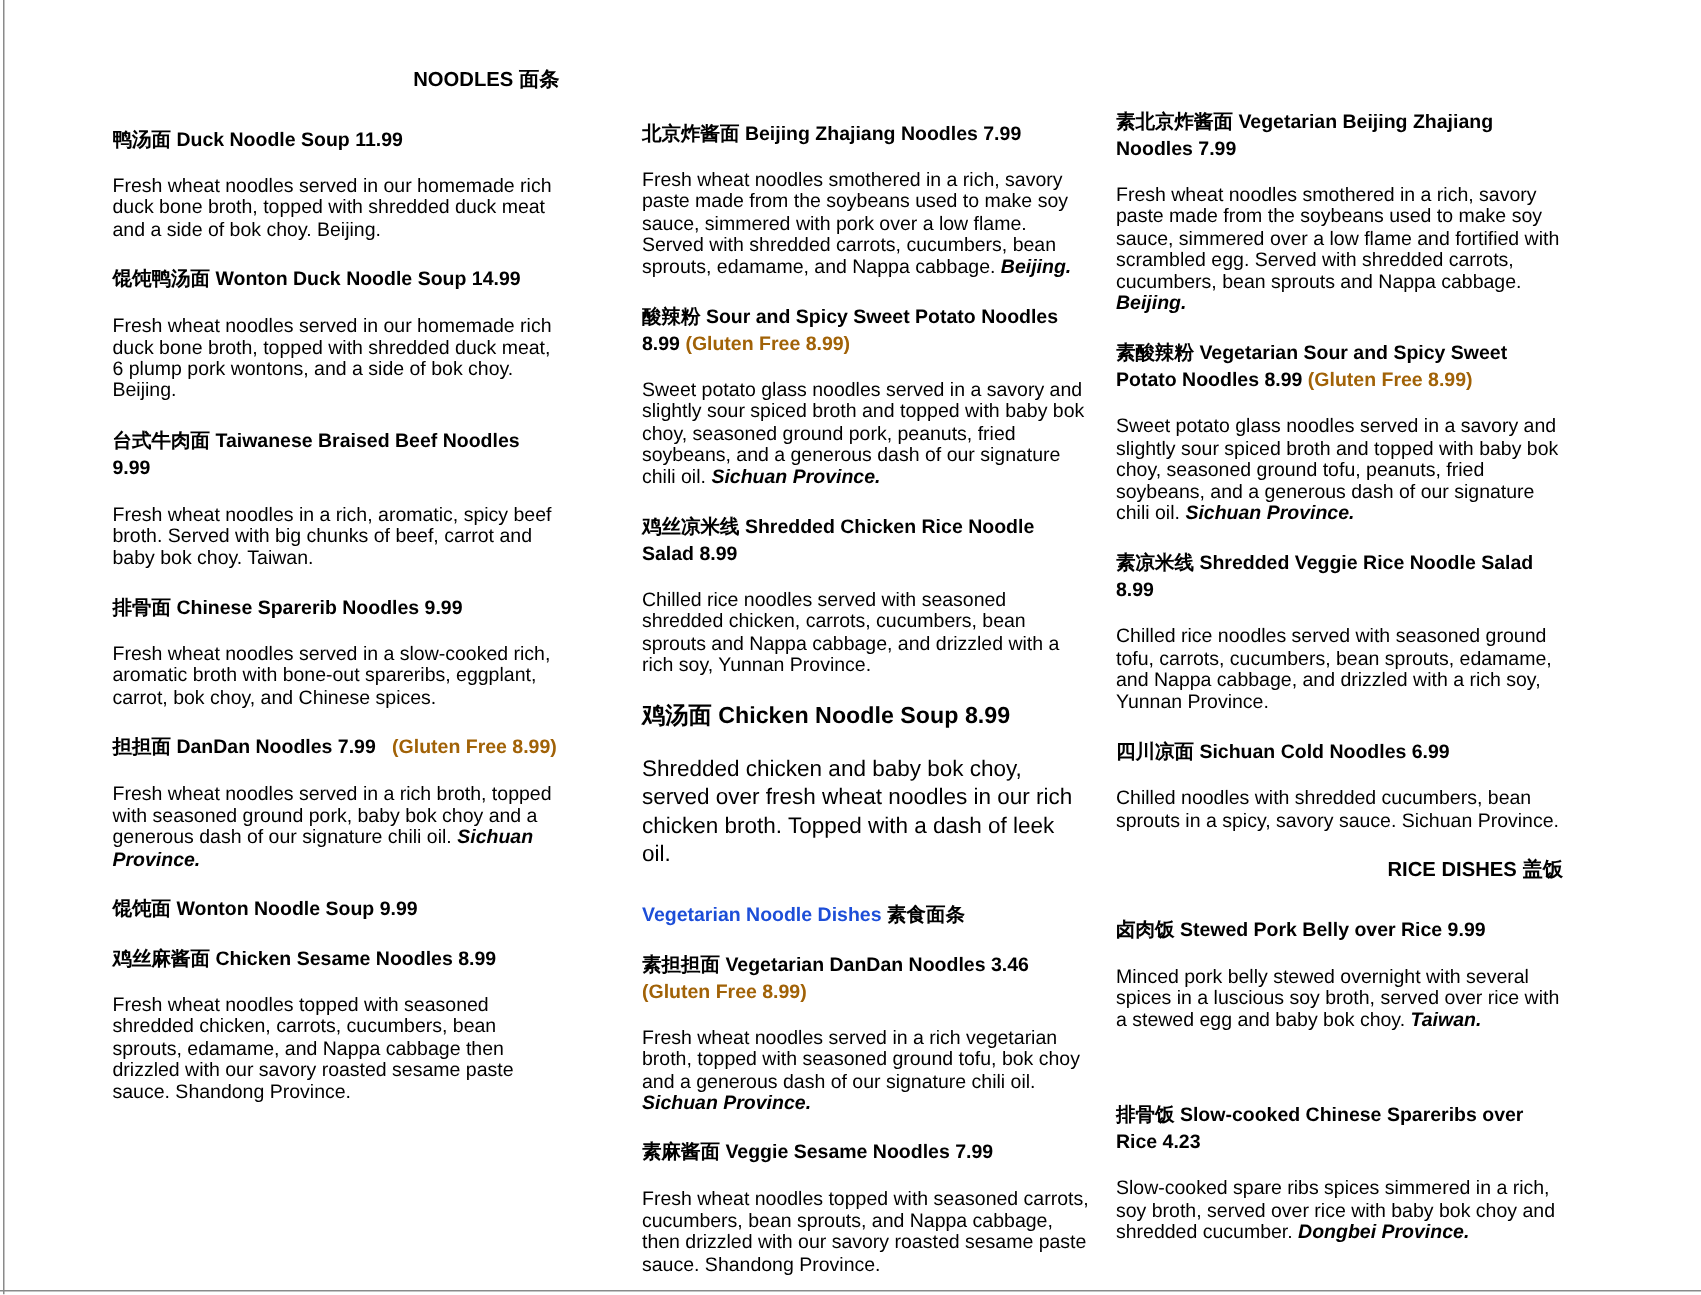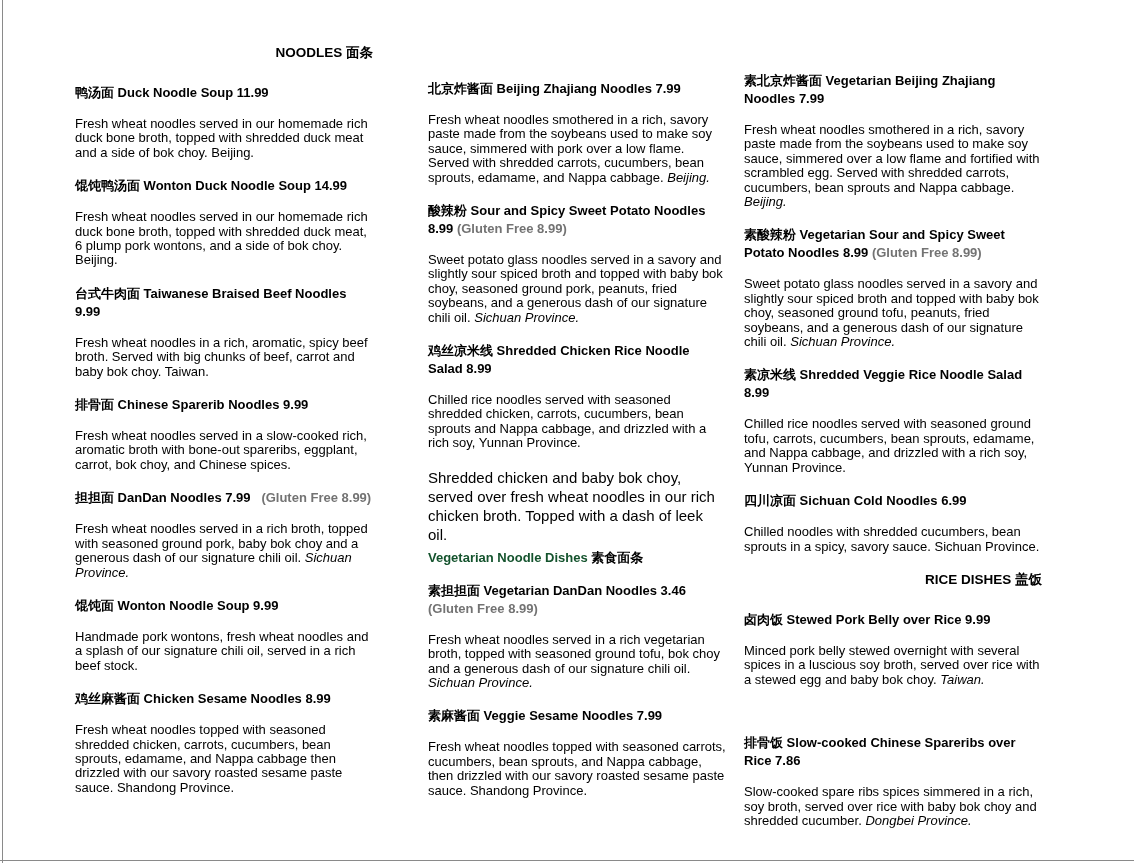--- a/index.html
+++ b/index.html
@@ -35,71 +35,71 @@
   }
   .item-heading {
     font-weight:bold; font-size:13px; line-height:18px;
     margin-bottom:15px; white-space:pre-wrap;
   }
   .item-desc {
     font-size:13px; line-height:14.4px;
     margin-bottom:17px; white-space:pre-wrap;
   }
   .large-heading { font-size:15.5px; line-height:20px; margin-bottom:15px; }
-  .large-desc    { font-size:15px;   line-height:19px; margin-bottom:5px; }
-  .green  { color:#14532d; }
-  .purple { color:#737373; }
-  .italic { font-style:italic; }
+  .large-desc    { font-size:15px;   line-height:19px; margin-bottom:22px; }
+  .green  { color:#1d4ed8; }
+  .purple { color:#a16207; }
+  .italic { font-style:italic;font-weight:bold; }
 </style>
 </head>
 <body>
 
 <div>
   <div class="page-edge-left"></div>
   <div class="page-edge-bottom"></div>
   <div class="col col-1">
       <div class="section-heading">NOODLES 面条</div>
       <div class="item-heading"><span>鸭汤面 Duck Noodle Soup 11.99</span></div>
       <div class="item-desc"><span>Fresh wheat noodles served in our homemade rich duck bone broth, topped with shredded duck meat and a side of bok choy. Beijing.</span></div>
       <div class="item-heading"><span>馄饨鸭汤面 Wonton Duck Noodle Soup 14.99</span></div>
       <div class="item-desc"><span>Fresh wheat noodles served in our homemade rich duck bone broth, topped with shredded duck meat, 6 plump pork wontons, and a side of bok choy. Beijing.</span></div>
       <div class="item-heading"><span>台式牛肉面 Taiwanese Braised Beef Noodles 9.99</span></div>
       <div class="item-desc"><span>Fresh wheat noodles in a rich, aromatic, spicy beef broth. Served with big chunks of beef, carrot and baby bok choy. Taiwan.</span></div>
       <div class="item-heading"><span>排骨面 Chinese Sparerib Noodles 9.99</span></div>
       <div class="item-desc"><span>Fresh wheat noodles served in a slow-cooked rich, aromatic broth with bone-out spareribs, eggplant, carrot, bok choy, and Chinese spices.</span></div>
       <div class="item-heading"><span>担担面 DanDan Noodles 7.99&nbsp;&nbsp; </span><span class="purple">(Gluten Free 8.99)</span></div>
       <div class="item-desc"><span>Fresh wheat noodles served in a rich broth, topped with seasoned ground pork, baby bok choy and a generous dash of our signature chili oil. </span><span class="italic">Sichuan Province.</span></div>
       <div class="item-heading"><span>馄饨面 Wonton Noodle Soup 9.99</span></div>
-      <div class="item-desc"><span>Handmade pork wontons, fresh wheat noodles and a splash of our signature chili oil, served in a rich beef stock.</span></div>
       <div class="item-heading"><span>鸡丝麻酱面 Chicken Sesame Noodles 8.99</span></div>
       <div class="item-desc"><span>Fresh wheat noodles topped with seasoned shredded chicken, carrots, cucumbers, bean sprouts, edamame, and Nappa cabbage then drizzled with our savory roasted sesame paste sauce. Shandong Province.</span></div>
     </div>
   <div class="col col-2">
       <div class="item-heading"><span>北京炸酱面 Beijing Zhajiang Noodles 7.99</span></div>
       <div class="item-desc"><span>Fresh wheat noodles smothered in a rich, savory paste made from the soybeans used to make soy sauce, simmered with pork over a low flame. Served with shredded carrots, cucumbers, bean sprouts, edamame, and Nappa cabbage. </span><span class="italic">Beijing.</span></div>
       <div class="item-heading"><span>酸辣粉 Sour and Spicy Sweet Potato Noodles 8.99 </span><span class="purple">(Gluten Free 8.99)</span></div>
       <div class="item-desc"><span>Sweet potato glass noodles served in a savory and slightly sour spiced broth and topped with baby bok choy, seasoned ground pork, peanuts, fried soybeans, and a generous dash of our signature chili oil. </span><span class="italic">Sichuan Province.</span></div>
       <div class="item-heading"><span>鸡丝凉米线 Shredded Chicken Rice Noodle Salad 8.99</span></div>
       <div class="item-desc"><span>Chilled rice noodles served with seasoned shredded chicken, carrots, cucumbers, bean sprouts and Nappa cabbage, and drizzled with a rich soy, Yunnan Province.</span></div>
+      <div class="item-heading large-heading"><span>鸡汤面 Chicken Noodle Soup 8.99</span></div>
       <div class="item-desc large-desc"><span>Shredded chicken and baby bok choy, served over fresh wheat noodles in our rich chicken broth. Topped with a dash of leek oil.</span></div>
       <div class="sub-heading"><span class="green">Vegetarian Noodle Dishes</span><span> 素食面条</span></div>
       <div class="item-heading"><span>素担担面 Vegetarian DanDan Noodles 3.46 </span><span class="purple">(Gluten Free 8.99)</span></div>
       <div class="item-desc"><span>Fresh wheat noodles served in a rich vegetarian broth, topped with seasoned ground tofu, bok choy and a generous dash of our signature chili oil. </span><span class="italic">Sichuan Province.</span></div>
       <div class="item-heading"><span>素麻酱面 Veggie Sesame Noodles 7.99</span></div>
       <div class="item-desc"><span>Fresh wheat noodles topped with seasoned carrots, cucumbers, bean sprouts, and Nappa cabbage, then drizzled with our savory roasted sesame paste sauce. Shandong Province.</span></div>
     </div>
   <div class="col col-3">
       <div class="item-heading"><span>素北京炸酱面 Vegetarian Beijing Zhajiang Noodles 7.99</span></div>
       <div class="item-desc"><span>Fresh wheat noodles smothered in a rich, savory paste made from the soybeans used to make soy sauce, simmered over a low flame and fortified with scrambled egg. Served with shredded carrots, cucumbers, bean sprouts and Nappa cabbage. </span><span class="italic">Beijing.</span></div>
       <div class="item-heading"><span>素酸辣粉 Vegetarian Sour and Spicy Sweet Potato Noodles 8.99 </span><span class="purple">(Gluten Free 8.99)</span></div>
       <div class="item-desc"><span>Sweet potato glass noodles served in a savory and slightly sour spiced broth and topped with baby bok choy, seasoned ground tofu, peanuts, fried soybeans, and a generous dash of our signature chili oil. </span><span class="italic">Sichuan Province.</span></div>
       <div class="item-heading"><span>素凉米线 Shredded Veggie Rice Noodle Salad 8.99</span></div>
       <div class="item-desc"><span>Chilled rice noodles served with seasoned ground tofu, carrots, cucumbers, bean sprouts, edamame, and Nappa cabbage, and drizzled with a rich soy, Yunnan Province.</span></div>
       <div class="item-heading"><span>四川凉面 Sichuan Cold Noodles 6.99</span></div>
       <div class="item-desc"><span>Chilled noodles with shredded cucumbers, bean sprouts in a spicy, savory sauce. Sichuan Province.</span></div>
       <div class="section-heading">RICE DISHES 盖饭</div>
       <div class="item-heading"><span>卤肉饭 Stewed Pork Belly over Rice 9.99</span></div>
       <div class="item-desc"><span>Minced pork belly stewed overnight with several spices in a luscious soy broth, served over rice with a stewed egg and baby bok choy. </span><span class="italic">Taiwan.</span></div>
       <div style="height: 30px;"></div>
-      <div class="item-heading"><span>排骨饭 Slow-cooked Chinese Spareribs over Rice 7.86</span></div>
+      <div class="item-heading"><span>排骨饭 Slow-cooked Chinese Spareribs over Rice 4.23</span></div>
       <div class="item-desc"><span>Slow-cooked spare ribs spices simmered in a rich, soy broth, served over rice with baby bok choy and shredded cucumber. </span><span class="italic">Dongbei Province.</span></div>
     </div>
 </div>
 
 </body></html>

